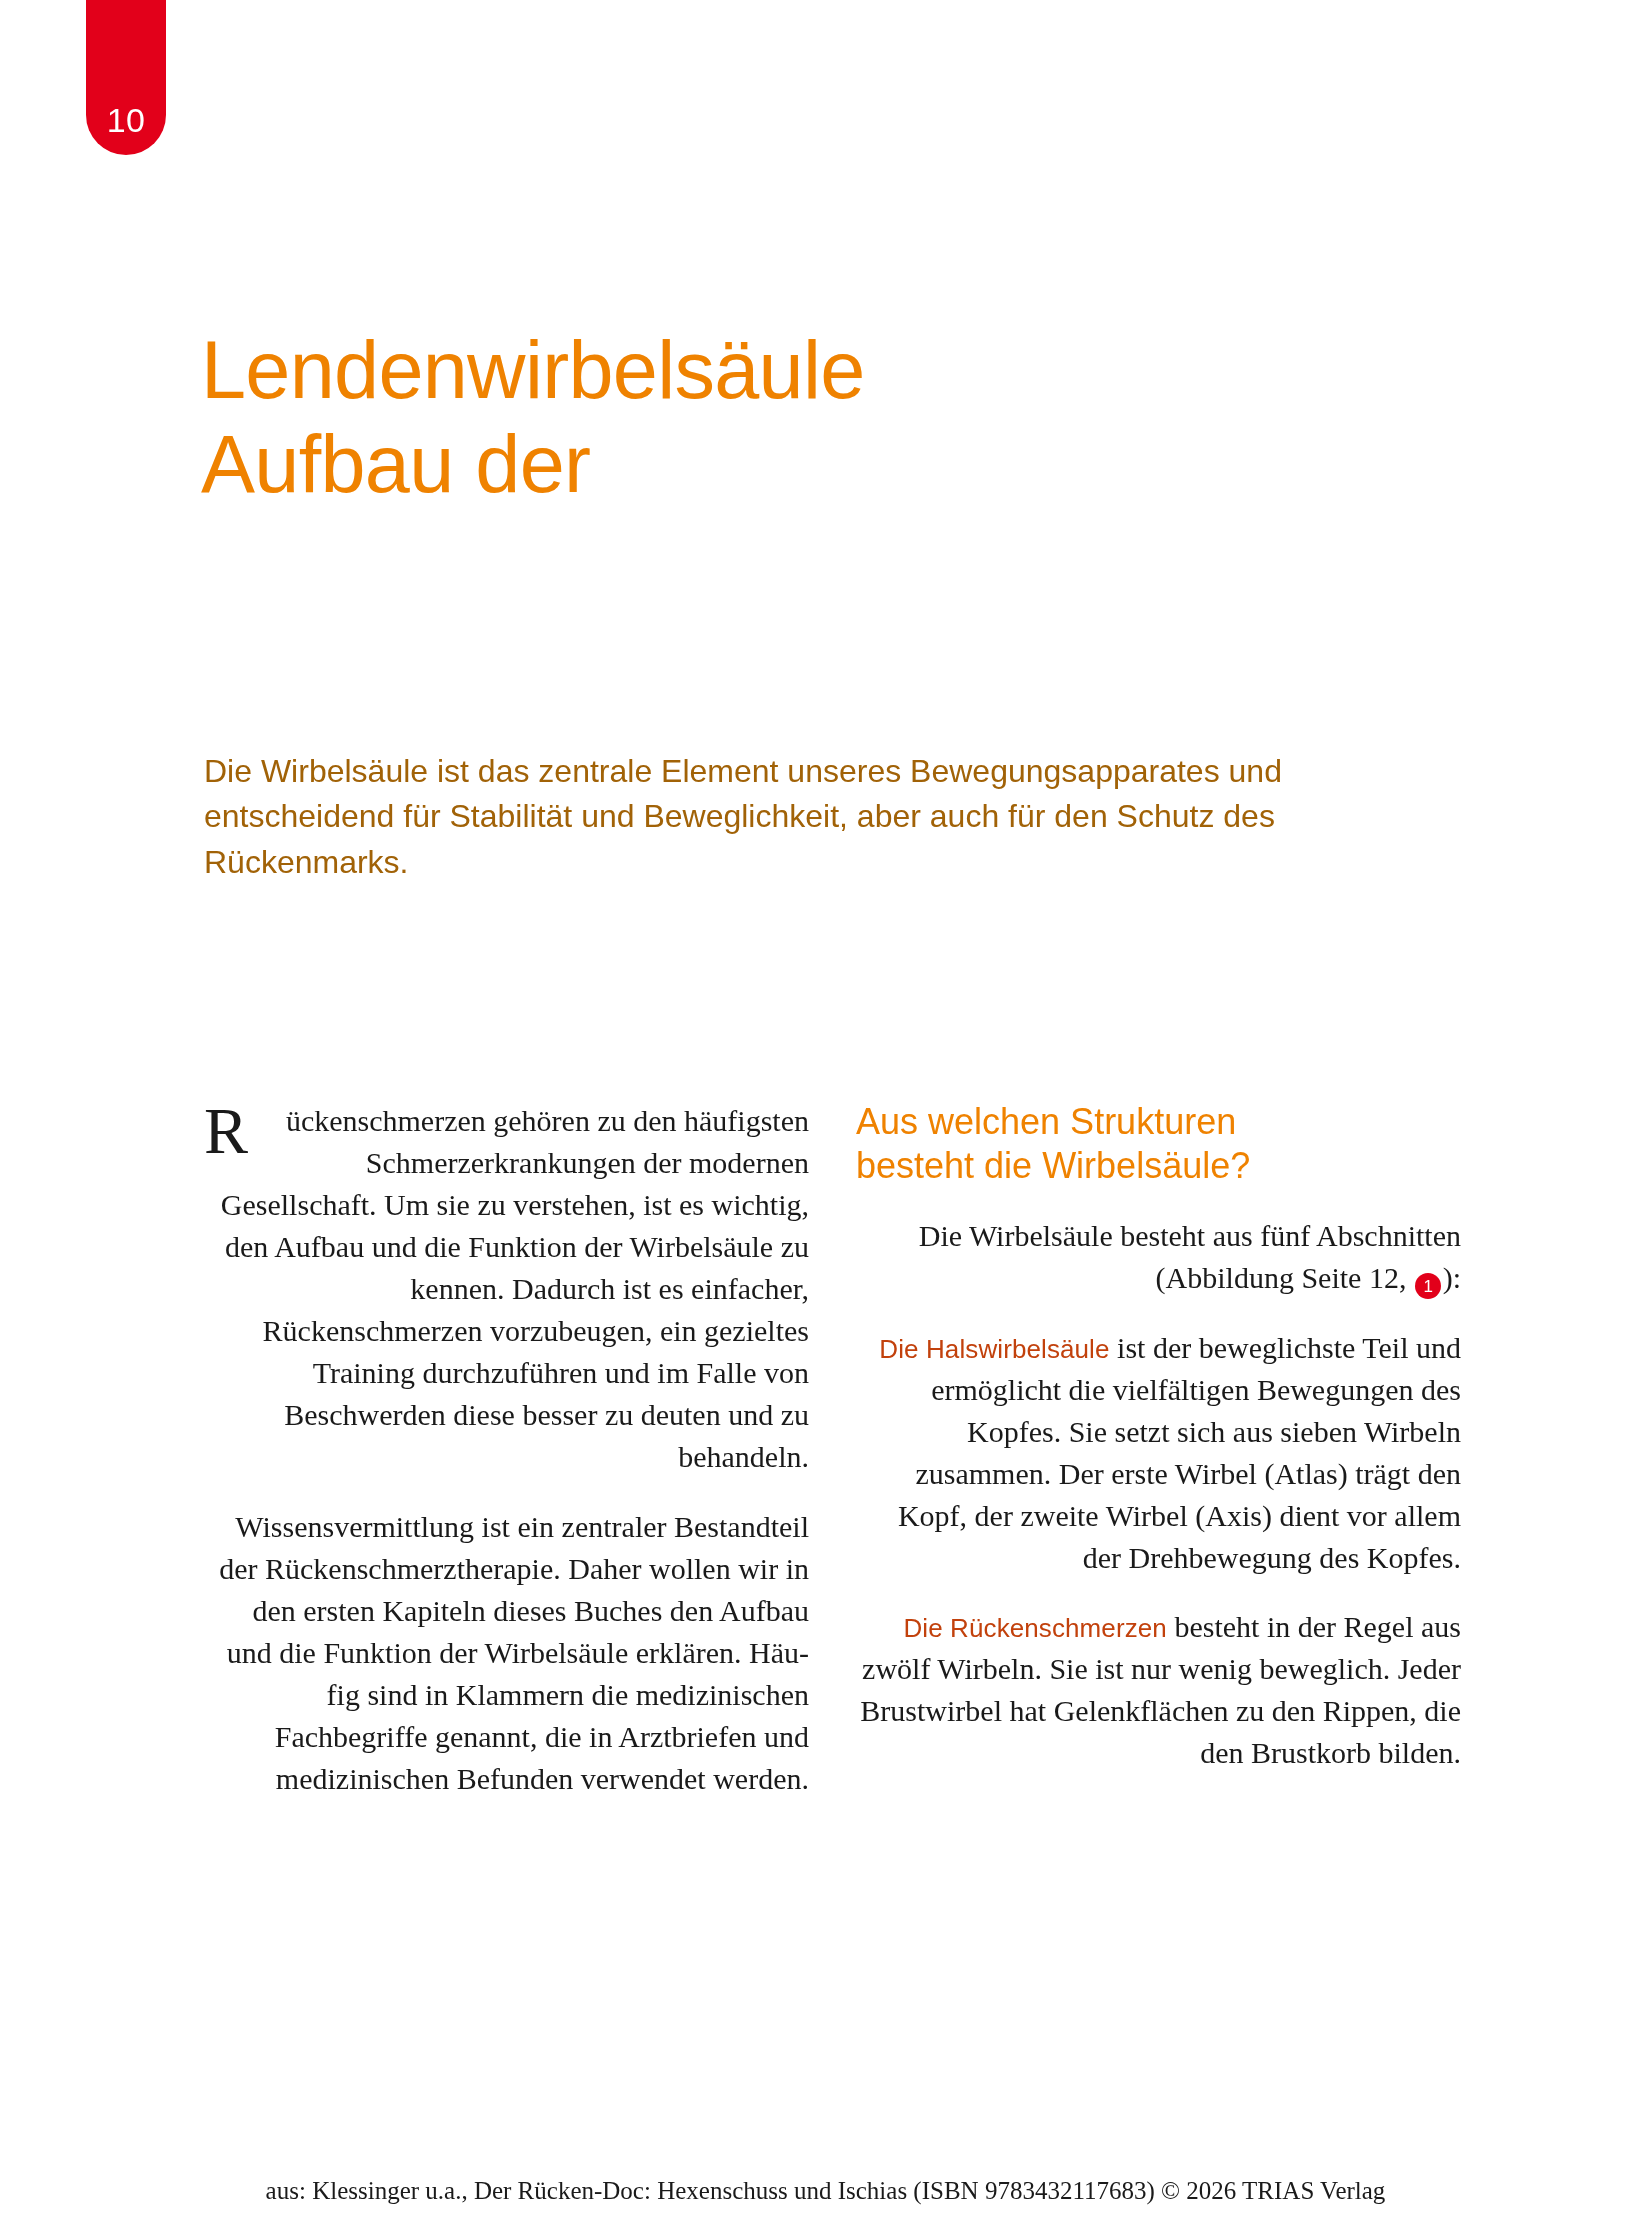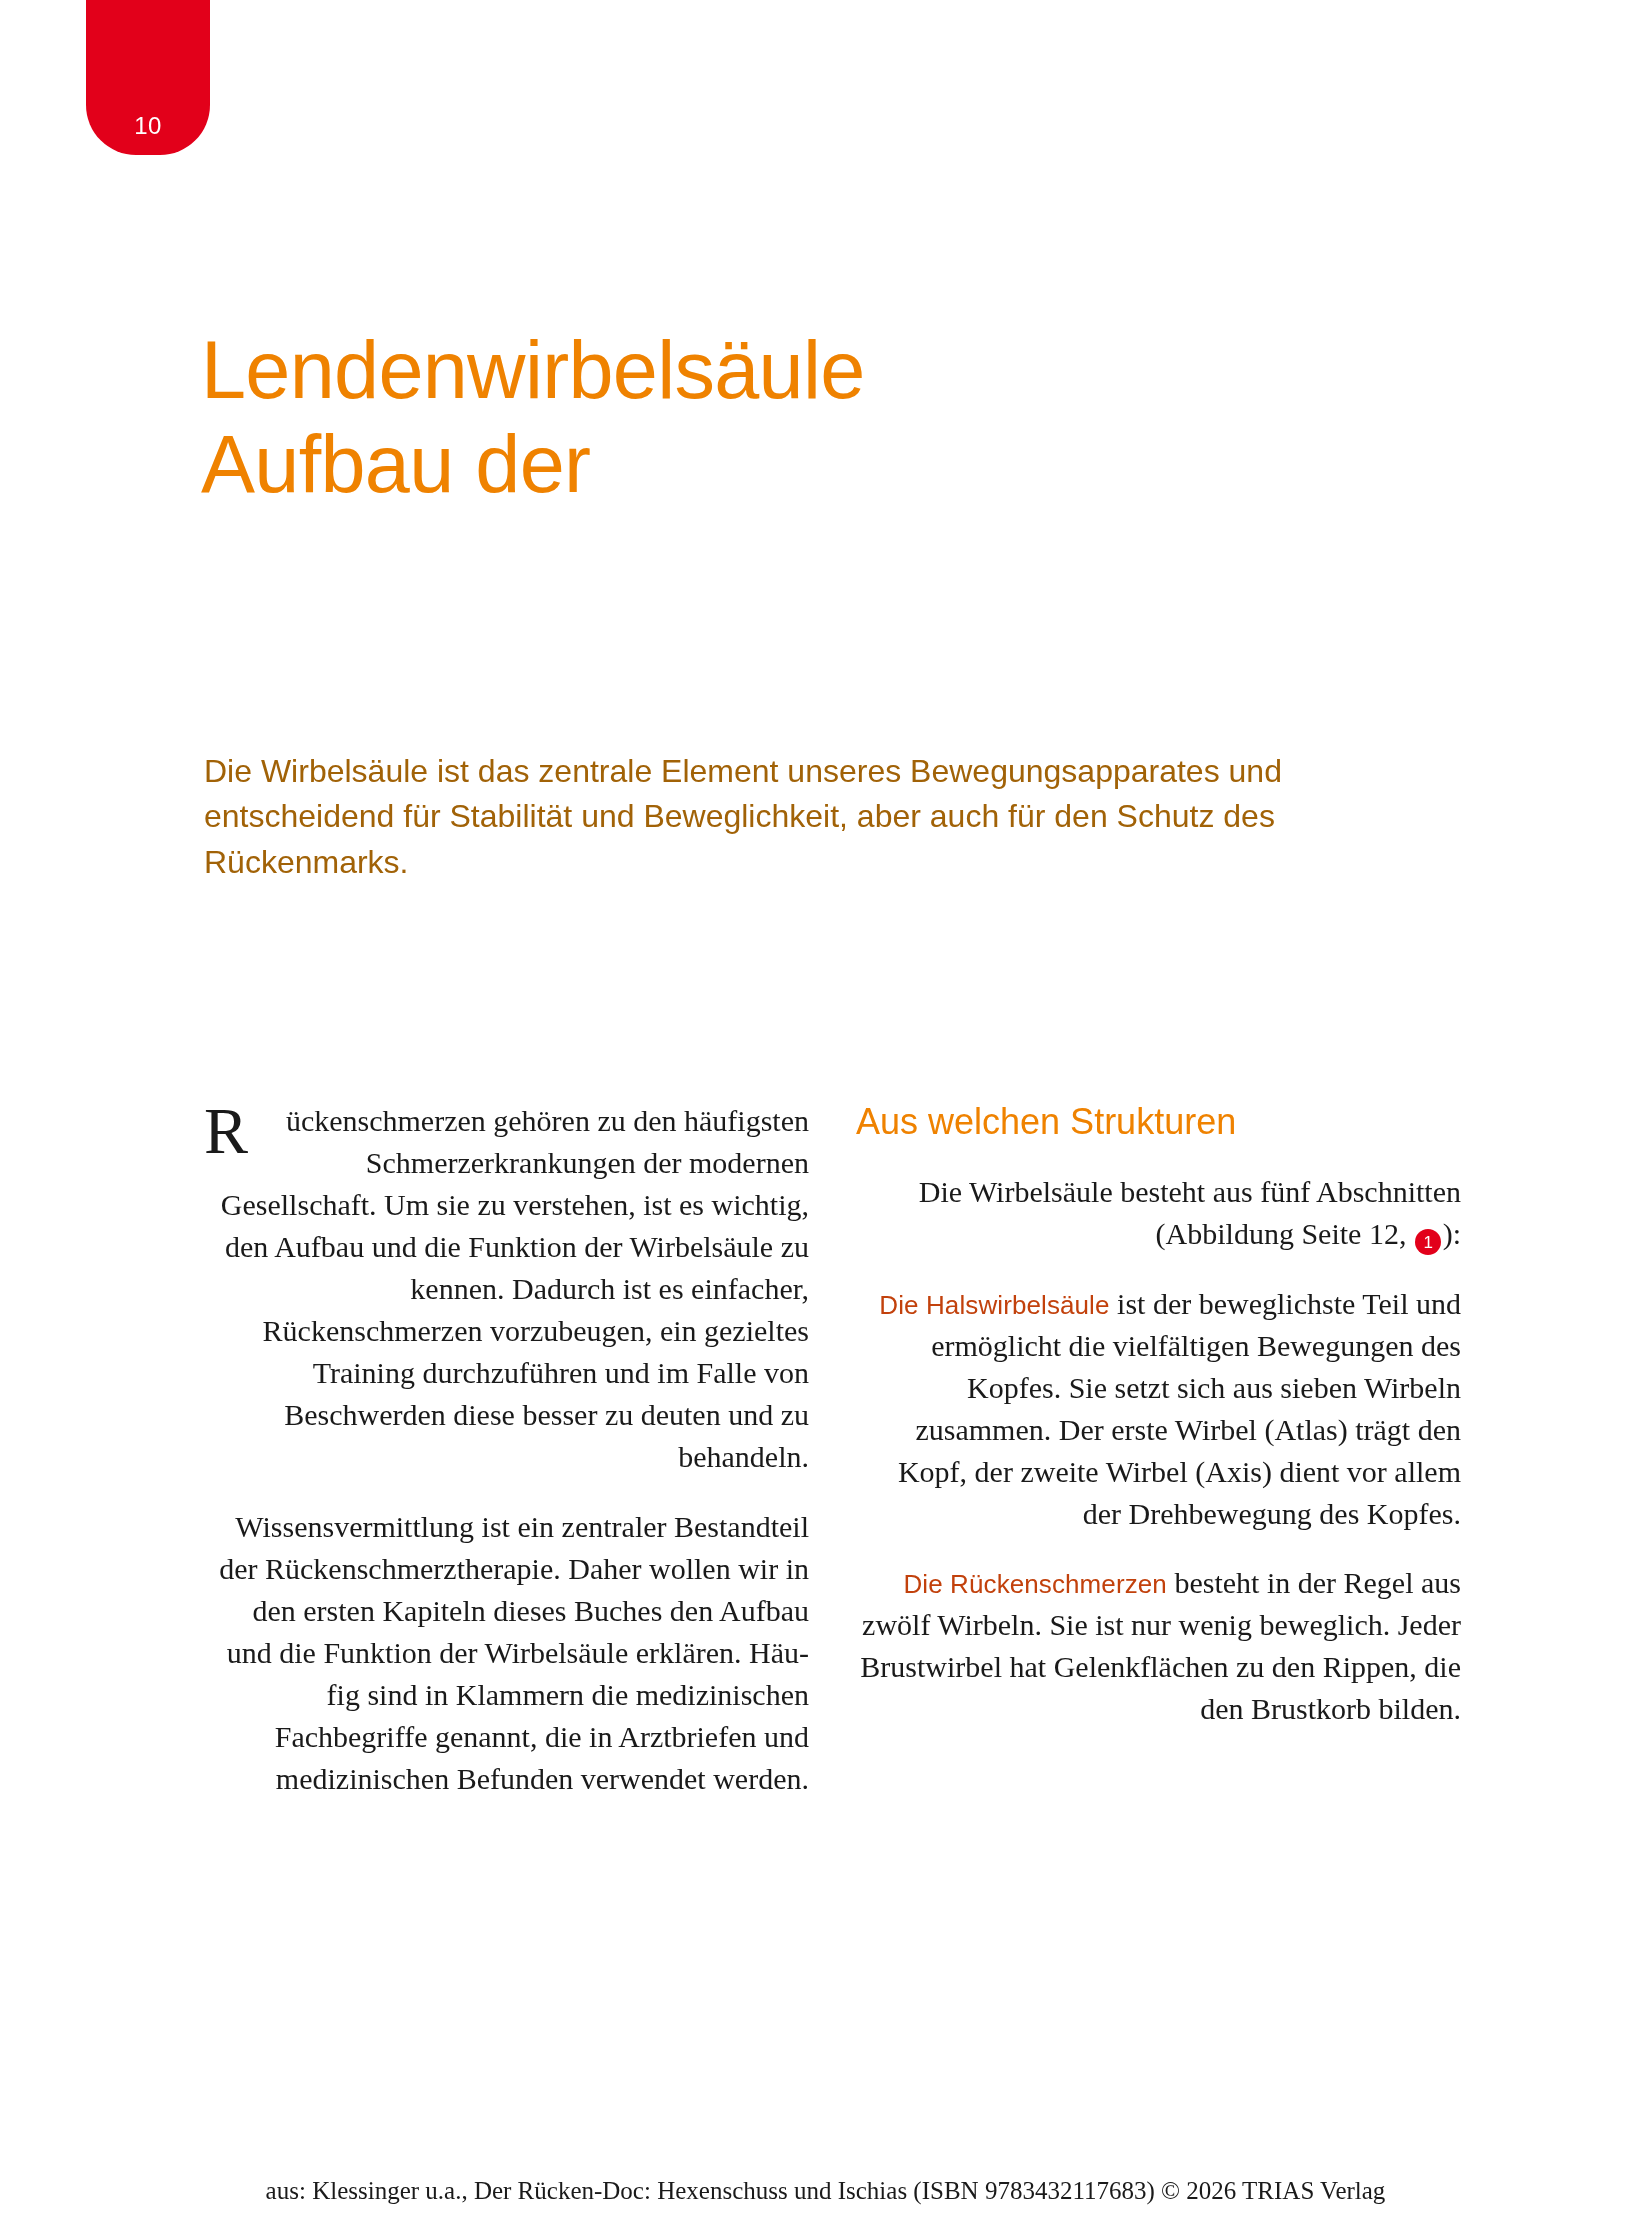--- a/index.html
+++ b/index.html
@@ -13,28 +13,28 @@
     position: relative;
     font-family: "Liberation Serif", serif;
     overflow: hidden;
   }
 
   
   .page-tab {
     position: absolute;
     left: 86px;
     top: 0;
-    width: 124px;
+    width: 80px;
     height: 155px;
     background: #e2001a;
     border-bottom-left-radius: 50px;
     border-bottom-right-radius: 50px;
     color: #ffffff;
     font-family: "Liberation Sans", sans-serif;
-    font-size: 24px;
+    font-size: 34px;
     display: flex;
     align-items: flex-end;
     justify-content: center;
     padding-bottom: 15px;
     box-sizing: border-box;
     letter-spacing: 0.3px;
   }
 
   
   .title {
@@ -163,20 +163,21 @@
 <div class="columns">
 
   <div class="col">
     <p class="body-p dropcap-p">Rückenschmerzen gehören zu den häu­figsten Schmerzerkrankungen der mo­dernen Gesellschaft. Um sie zu verstehen, ist es wichtig, den Aufbau und die Funk­tion der Wirbelsäule zu kennen. Dadurch ist es einfacher, Rückenschmerzen vor­zubeugen, ein gezieltes Training durch­zuführen und im Falle von Beschwerden diese besser zu deuten und zu behandeln.</p>
     <p class="body-p">Wissensvermittlung ist ein zentraler Be­standteil der Rückenschmerztherapie. Daher wollen wir in den ersten Kapi­teln dieses Buches den Aufbau und die Funktion der Wirbelsäule erklären. Häu­fig sind in Klammern die medizinischen Fachbegriffe genannt, die in Arztbriefen und medizinischen Befunden verwendet werden.</p>
   </div>
 
   <div class="col">
     <h2 class="sub-head">
       <span class="line">Aus welchen Strukturen</span>
+      <span class="line">besteht die Wirbelsäule?</span>
     </h2>
 
     <p class="body-p"><span>Die Wirbelsäule besteht aus fünf Ab­schnitten (Abbildung Seite 12, </span><span class="circle-num">1</span><span>):</span></p>
 
     <p class="body-p"><span class="run-in">Die Halswirbelsäule</span><span> ist der beweglichste Teil und ermöglicht die vielfältigen Be­wegungen des Kopfes. Sie setzt sich aus sieben Wirbeln zusammen. Der erste Wirbel (Atlas) trägt den Kopf, der zweite Wirbel (Axis) dient vor allem der Drehbe­wegung des Kopfes.</span></p>
 
     <p class="body-p"><span class="run-in">Die Rückenschmerzen</span><span> besteht in der Re­gel aus zwölf Wirbeln. Sie ist nur wenig beweglich. Jeder Brustwirbel hat Gelenk­flächen zu den Rippen, die den Brustkorb bilden.</span></p>
   </div>
 
 </div>

